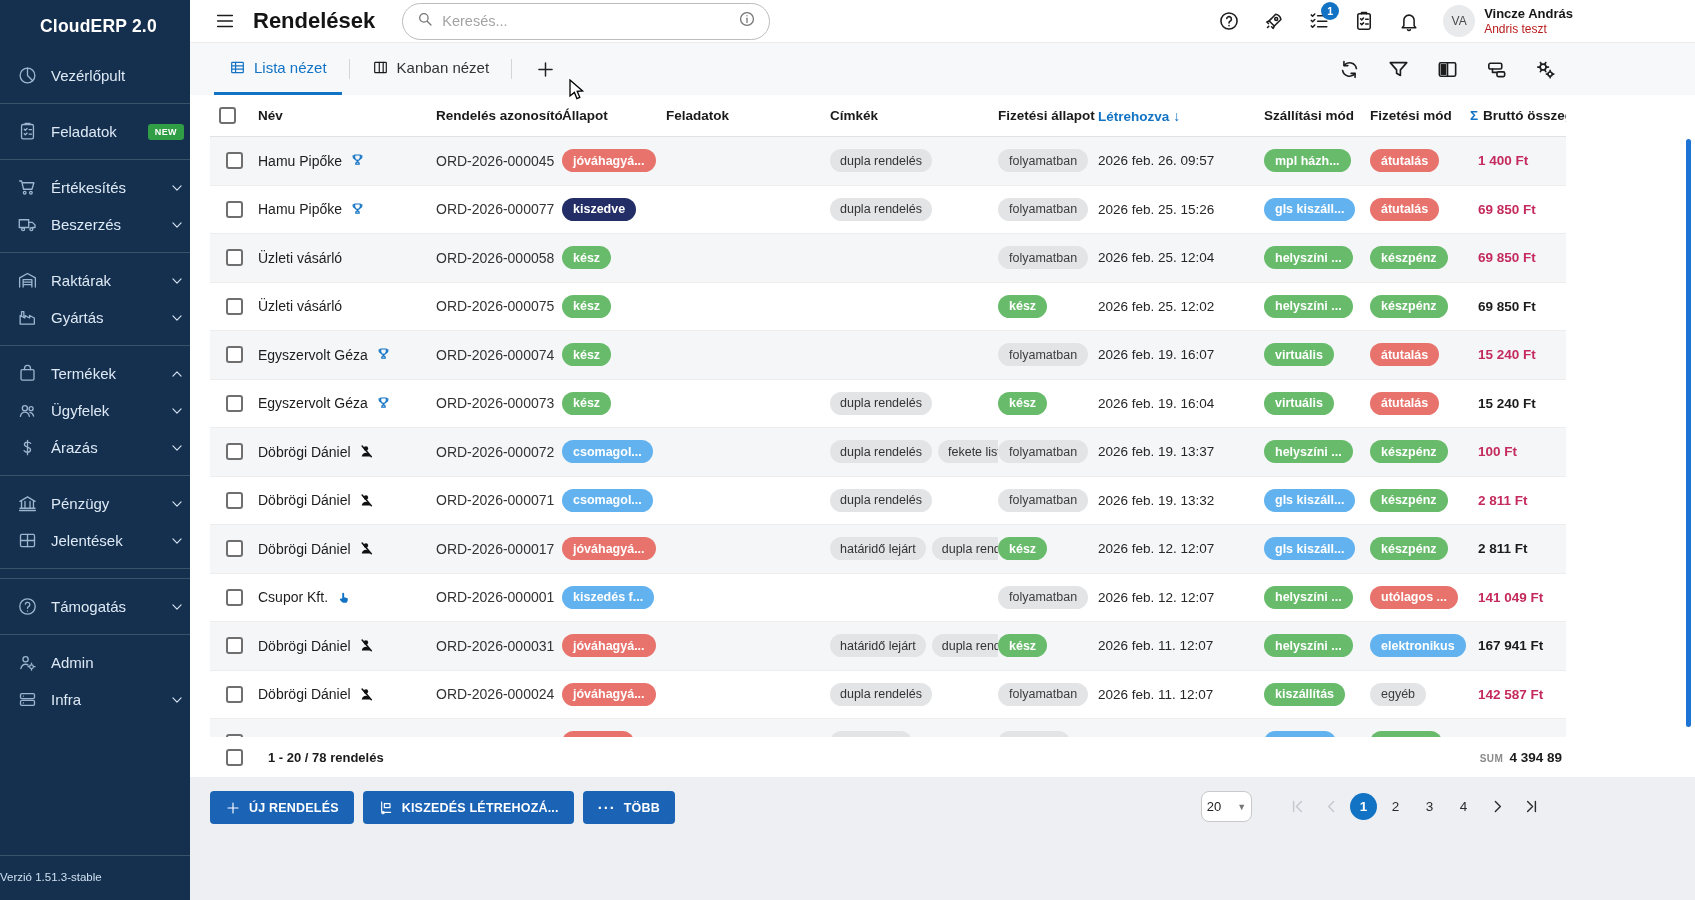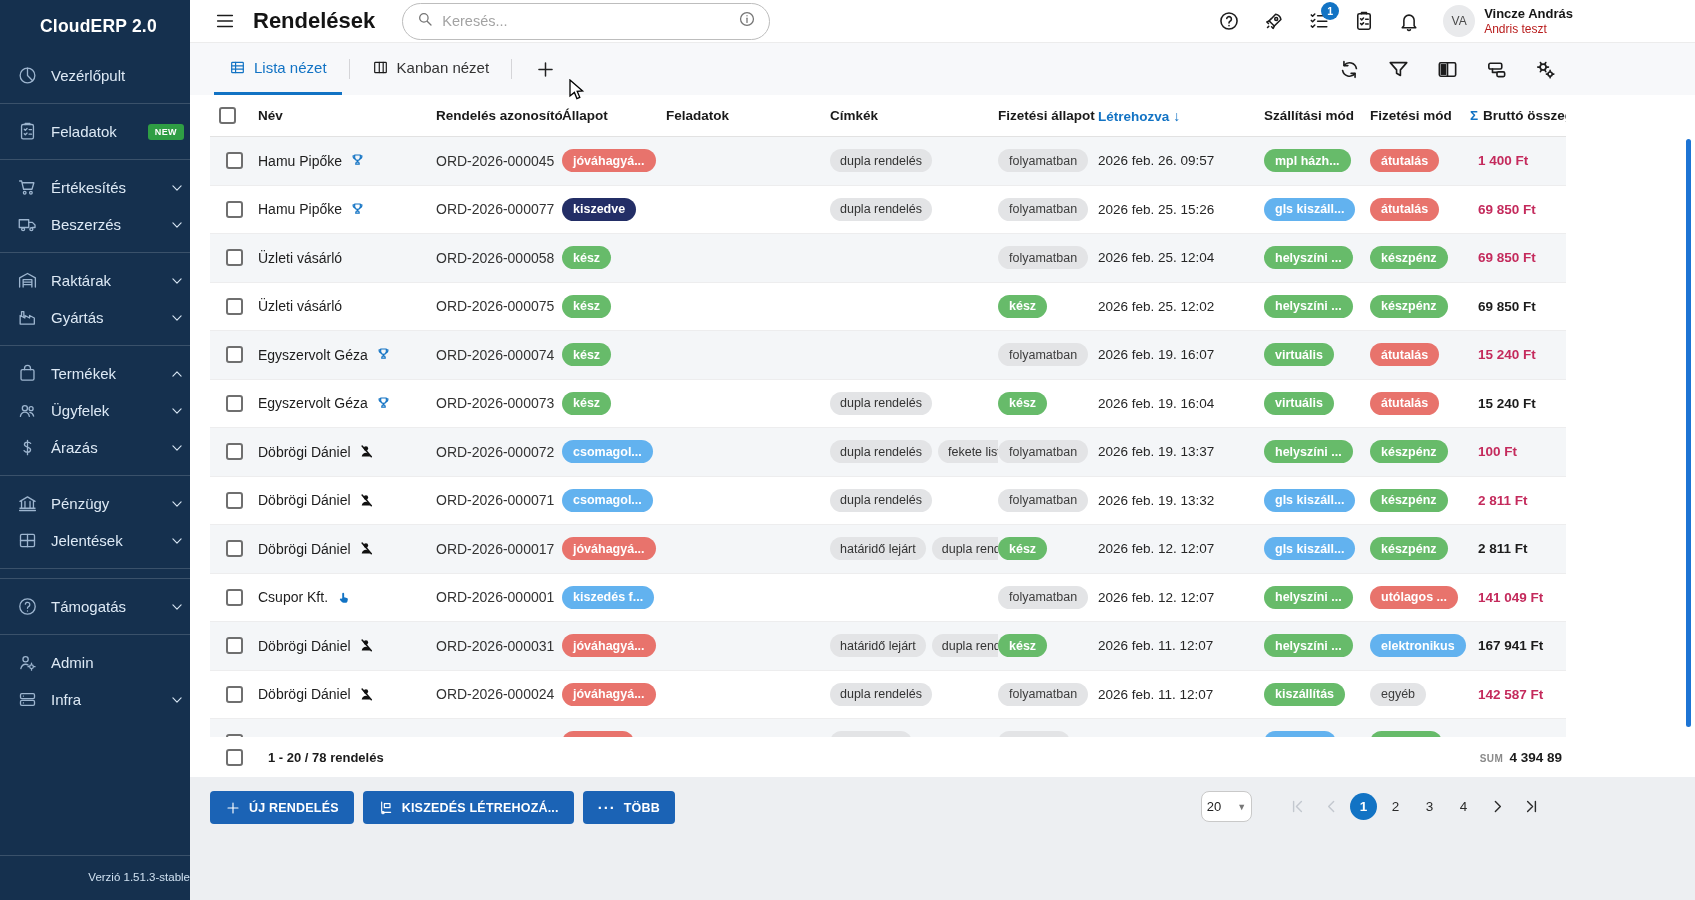--- a/index.html
+++ b/index.html
@@ -12,21 +12,21 @@
   .logo{padding:16px 0 12px 40px;font-size:17.5px;color:#fff;font-weight:700;letter-spacing:.2px}
   #sidebar-nav{flex:1;padding-top:8px}
   .s-item{display:flex;align-items:center;height:37px;padding:0 6px 0 17px;font-size:15px;cursor:pointer}
   .s-icon{width:21px;height:21px;color:#9db5cf;flex-shrink:0;display:flex}
   .s-icon svg{width:100%;height:100%}
   .s-lbl{margin-left:13px;white-space:nowrap}
   .chev{margin-left:auto;width:14px;height:14px;color:#d6e4f2;display:flex}
   .chev svg{width:100%;height:100%}
   .badge-new{margin-left:auto;background:#2f9e44;color:#fff;font-size:9px;font-weight:700;padding:3px 7px;border-radius:3px;letter-spacing:.4px}
   .s-div{height:1px;background:rgba(255,255,255,.16);margin:9px 0}
-  .version{padding:15px 0 17px;text-align:right;font-size:11.5px;color:#cfe0f0;border-top:1px solid rgba(255,255,255,.16)}
+  .version{padding:15px 0 17px;text-align:left;font-size:11.5px;color:#cfe0f0;border-top:1px solid rgba(255,255,255,.16)}
 
   
   .main{flex:1;display:flex;flex-direction:column;min-width:0;background:#f7f8fa;position:relative}
 
   
   .topbar{height:43px;background:#fff;display:flex;align-items:center;padding-left:24px;border-bottom:1px solid #ececec;flex-shrink:0}
   .ico{display:flex;color:#1c1c1c}
   .ico svg{width:22px;height:22px}
   .burger{margin-right:17px;cursor:pointer}
   .page-title{font-size:22px;font-weight:700;color:#141414;margin-right:27px}

